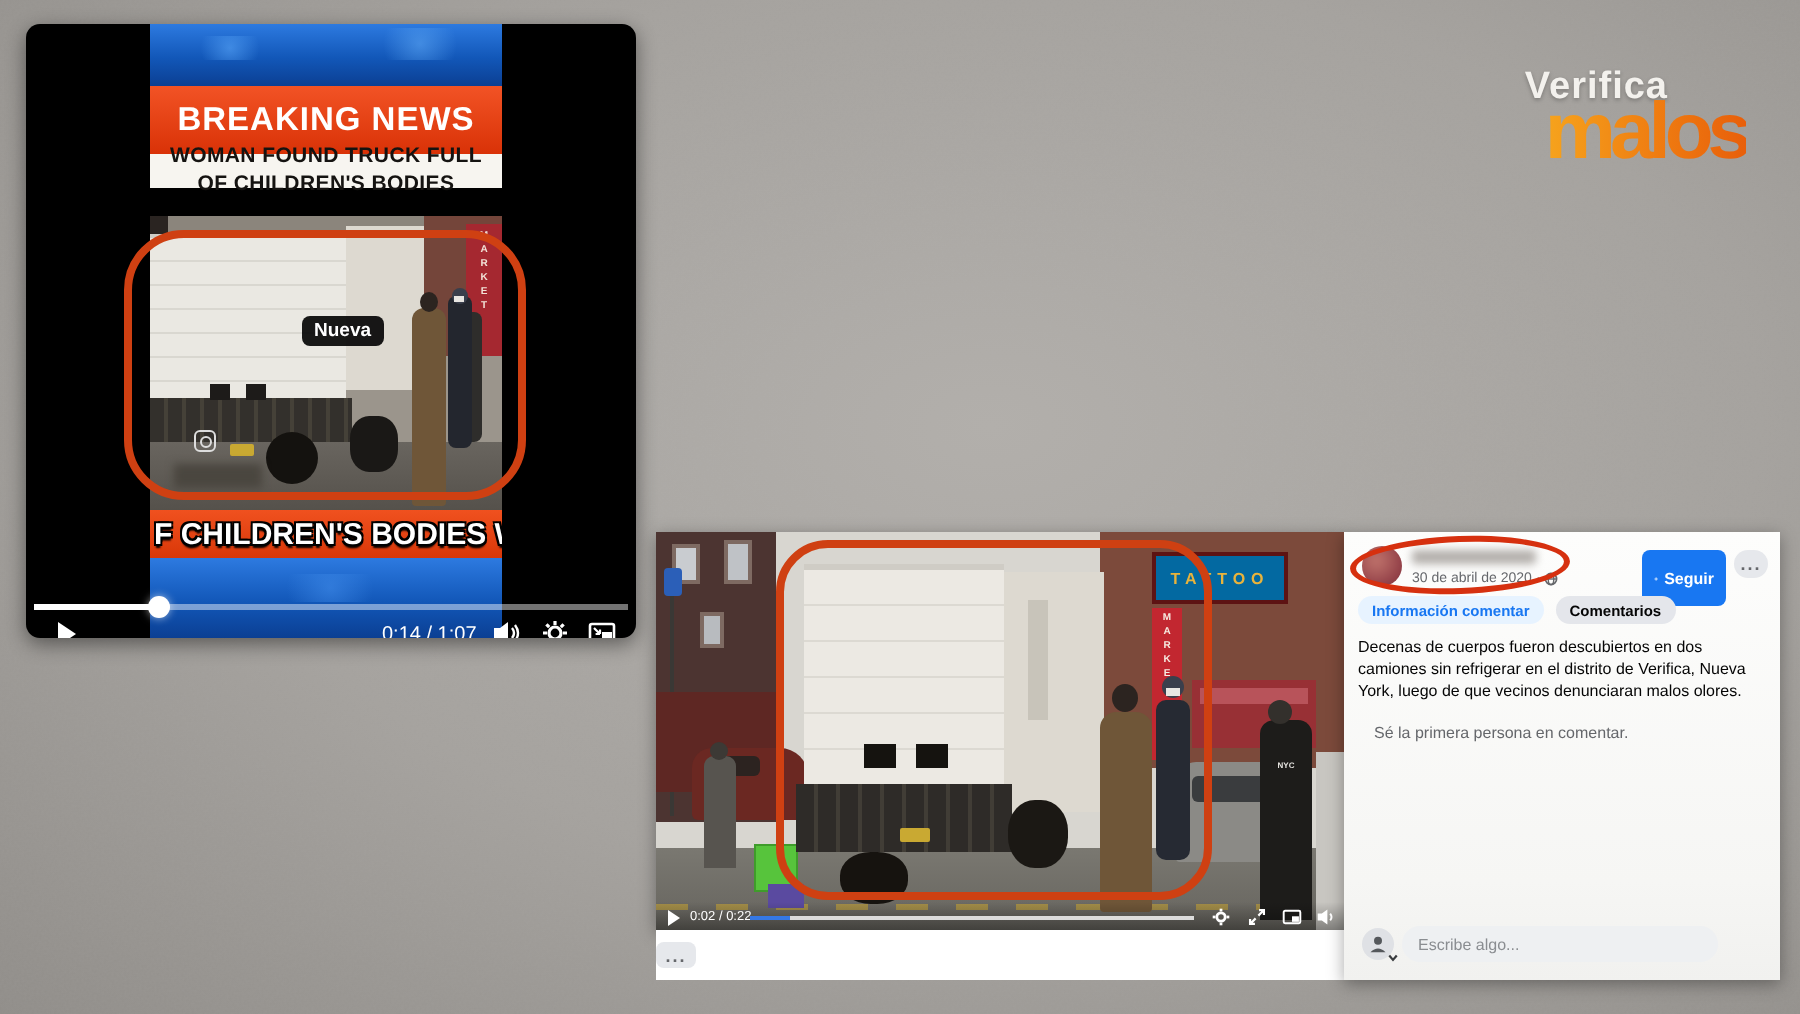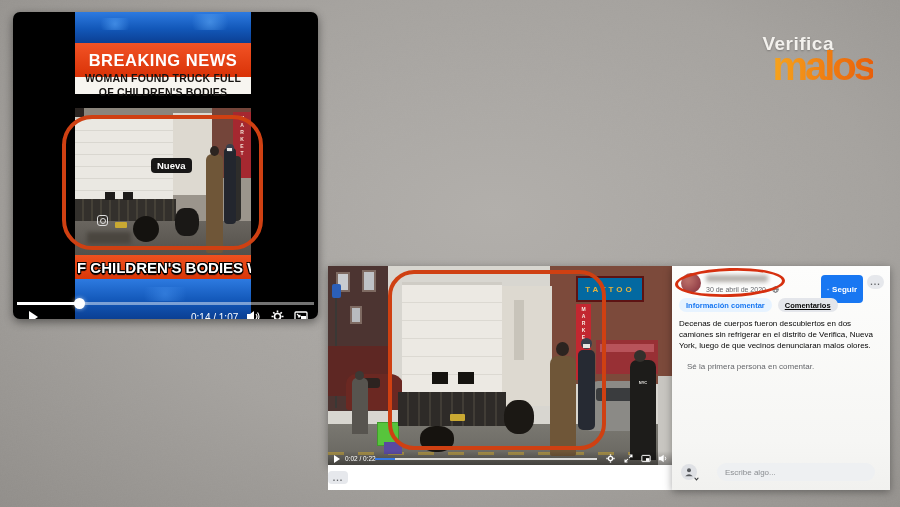--- a/index.html
+++ b/index.html
@@ -50,21 +50,21 @@
   .fbpanel{left:672px;top:266px;width:218px;height:224px;background:linear-gradient(180deg,#fdfdfc 0%,#f6f6f4 78%,#f1f1ef 100%);
     box-shadow:0 2px 8px rgba(0,0,0,.35);overflow:hidden;}
   .blurbar{background:#b3afab;filter:blur(2px);border-radius:2px;}
   .avatar-blur{width:20px;height:20px;border-radius:50%;overflow:hidden;}
   .avatar-blur>div{position:absolute;inset:-4px;background:radial-gradient(circle at 40% 40%, #c2766e 0%, #8e3b44 60%, #6c2a33 100%);filter:blur(2px);}
   .fbdate{font-size:7px;color:#65676b;display:flex;align-items:center;gap:2px;}
   .follow{background:#1877f2;color:#fff;font-size:8px;font-weight:bold;border-radius:4px;
     display:flex;align-items:center;justify-content:center;gap:3px;border:none;}
   .pill{border-radius:10px;font-size:7.5px;font-weight:bold;display:flex;align-items:center;padding:0 7px;height:14px;}
   .pill-on{background:#e7f3ff;color:#1877f2;}
-  .pill-off{background:#e4e6eb;color:#050505;text-decoration:underline;}
+  .pill-off{background:#e4e6eb;color:#050505;}
   .fbbody{font-size:8px;color:#050505;line-height:1.35;}
   .fbhint{font-size:8px;color:#65676b;}
   .cpill{background:#eef0f2;border-radius:10px;border:none;font-size:8px;color:#65676b;padding:0 8px;height:18px;width:158px;}
   .cpill::placeholder{color:#8a8d91;}
   .ellipse{border:3px solid #d6300f;border-radius:50%;transform:rotate(-2deg);}
   .vtext{writing-mode:vertical-rl;text-orientation:upright;letter-spacing:1px;}
   svg{display:block;}
 </style>
 </head>
 <body>
@@ -291,21 +291,21 @@
     <div class="abs morebtn" style="right:6px;top:9px;width:17px;height:14px;border-radius:7px;">...</div>
 
     <div class="abs" style="left:7px;top:32px;display:flex;gap:6px;">
       <div class="pill pill-on">Información comentar</div>
       <div class="pill pill-off">Comentarios</div>
     </div>
 
     <div class="abs fbbody" style="left:7px;top:53px;width:204px;">Decenas de cuerpos fueron descubiertos en dos camiones sin refrigerar en el distrito de Verifica, Nueva York, luego de que vecinos denunciaran malos olores.</div>
     <div class="abs fbhint" style="left:15px;top:96px;">Sé la primera persona en comentar.</div>
 
-    <div class="abs" style="left:9px;top:197px;display:flex;align-items:center;gap:20px;">
+    <div class="abs" style="left:9px;top:197px;display:flex;align-items:center;gap:4px;">
       <div style="position:relative;width:16px;height:16px;border-radius:50%;background:#dfe1e5;display:flex;align-items:center;justify-content:center;">
         <svg width="10" height="10" viewBox="0 0 12 12">
           <circle cx="6" cy="4" r="2.4" fill="#55585c"></circle>
           <path d="M1.5 11 Q6 6.5 10.5 11 Z" fill="#55585c"></path>
         </svg>
         <svg class="abs" style="right:-2px;bottom:-1px;" width="5" height="4" viewBox="0 0 8 6">
           <path d="M1 1 L4 4.5 L7 1" stroke="#3a3c3f" stroke-width="1.8" fill="none"></path>
         </svg>
       </div>
       <input class="cpill" placeholder="Escribe algo..." style="">

